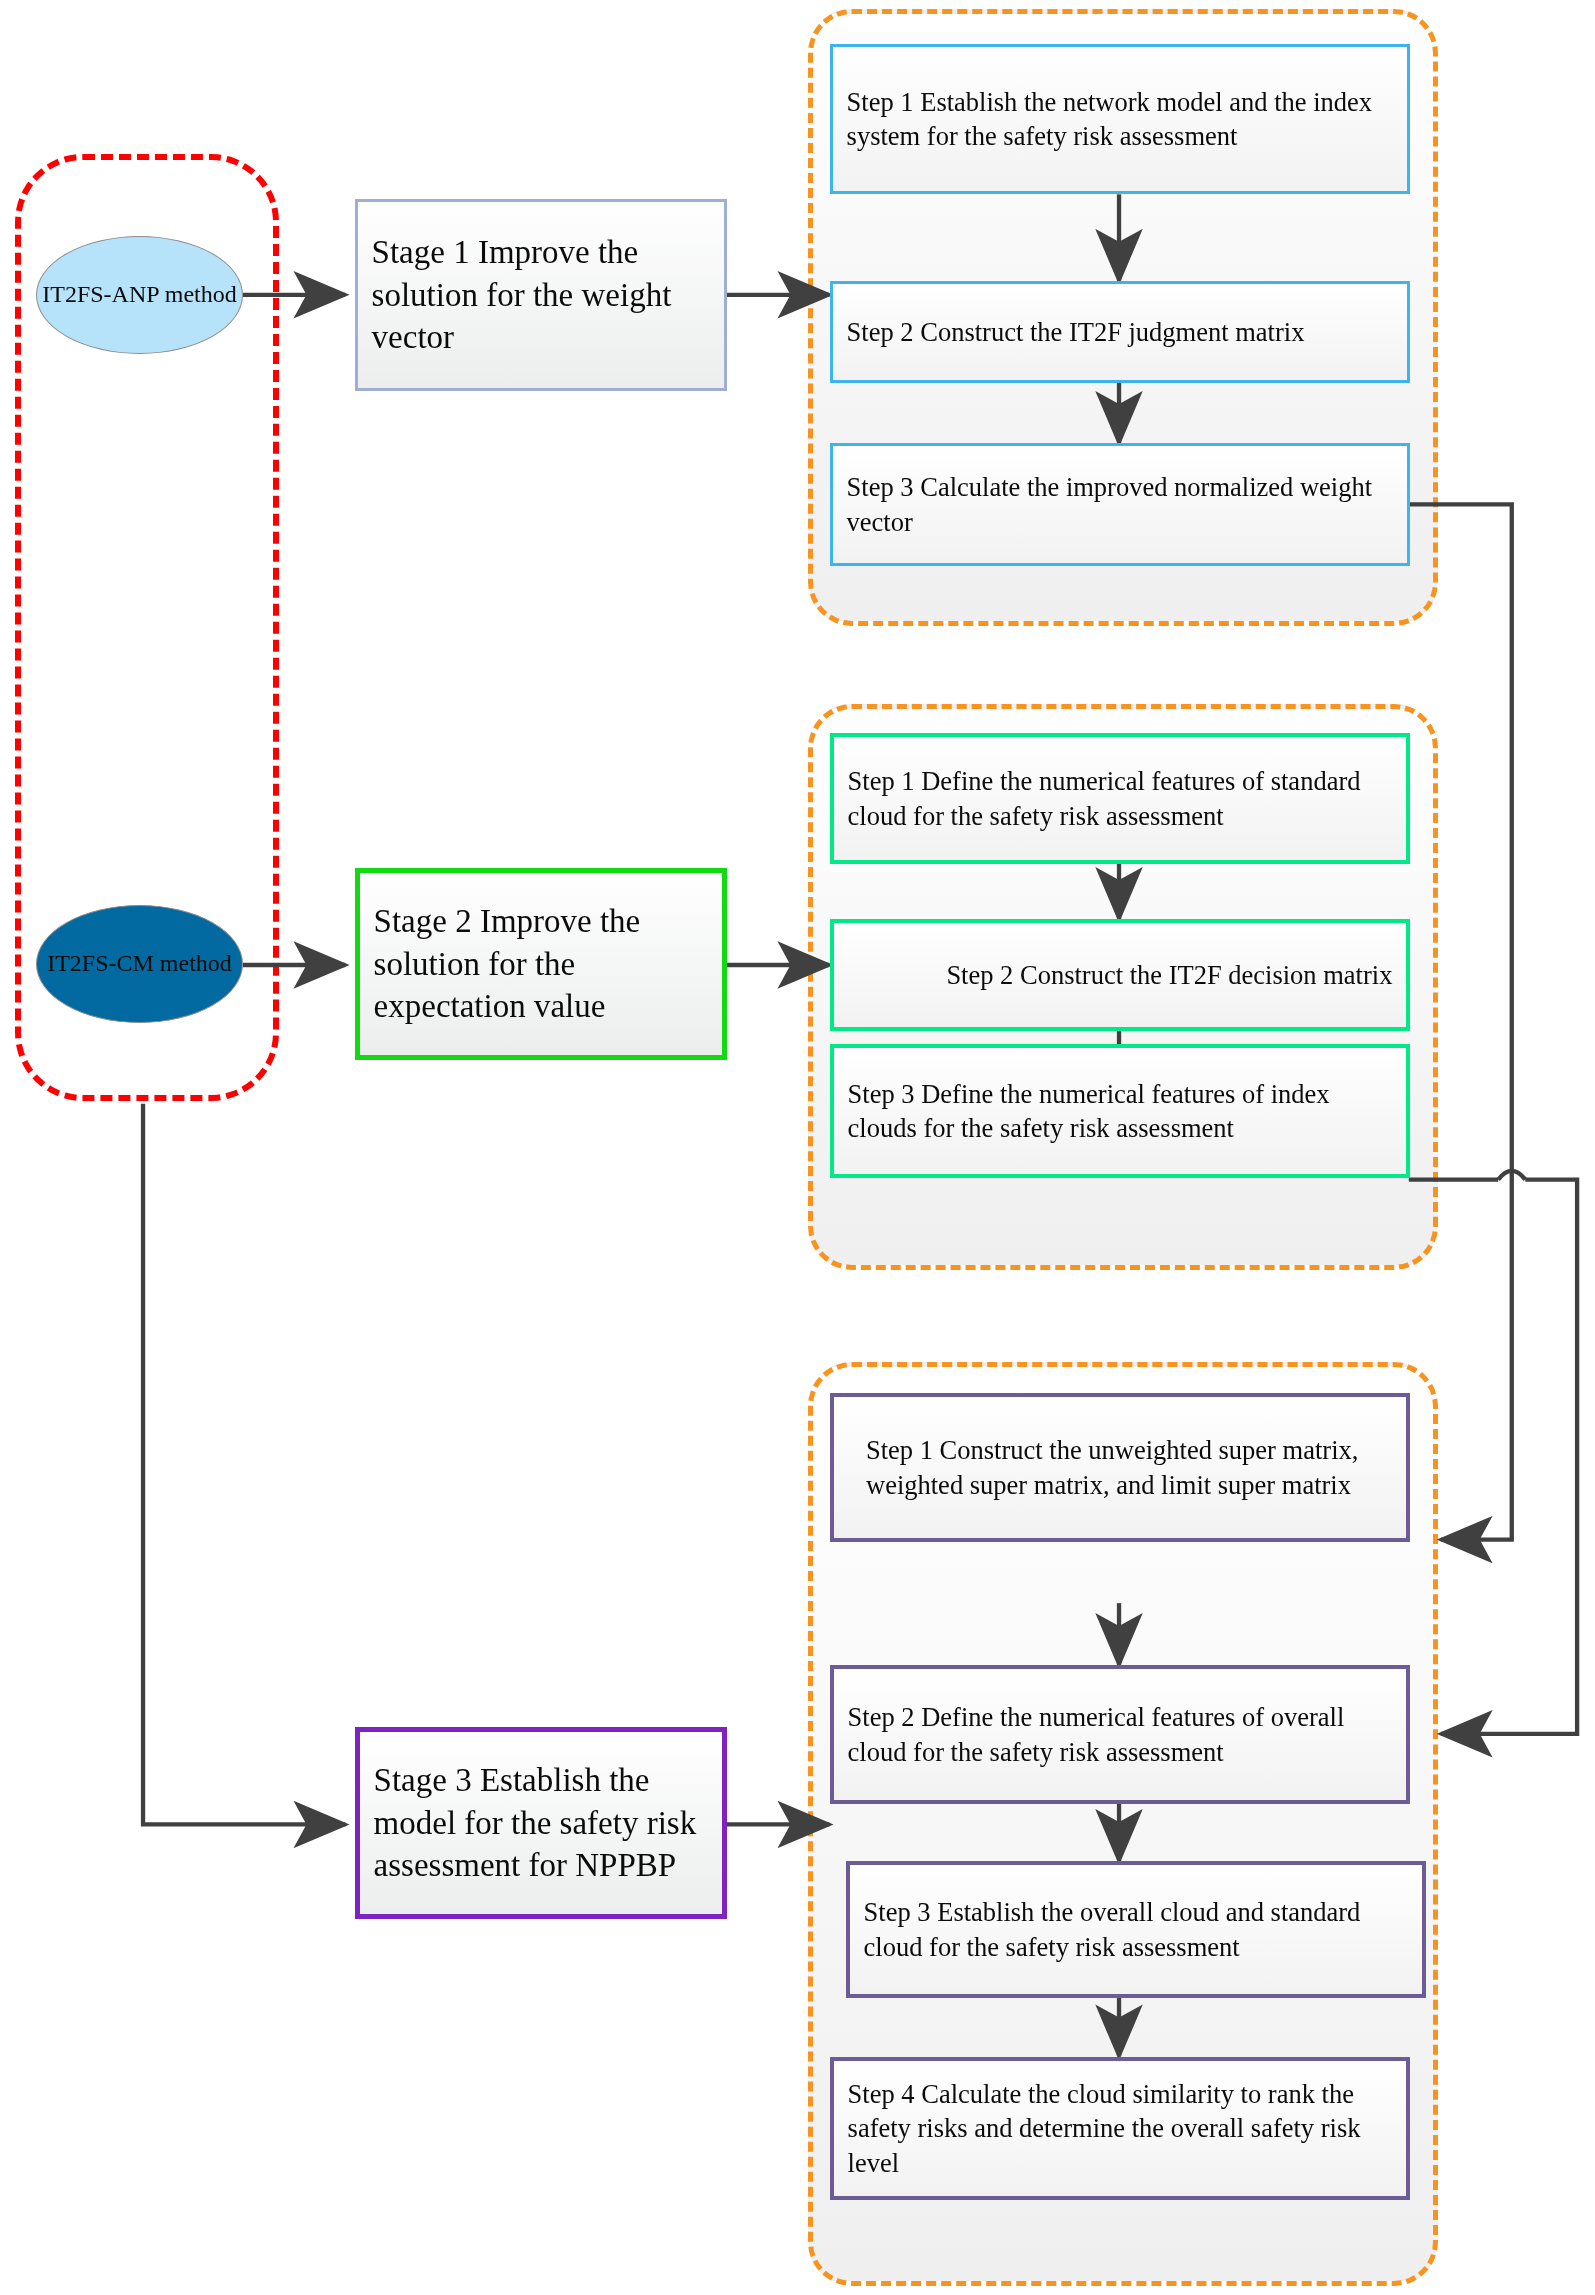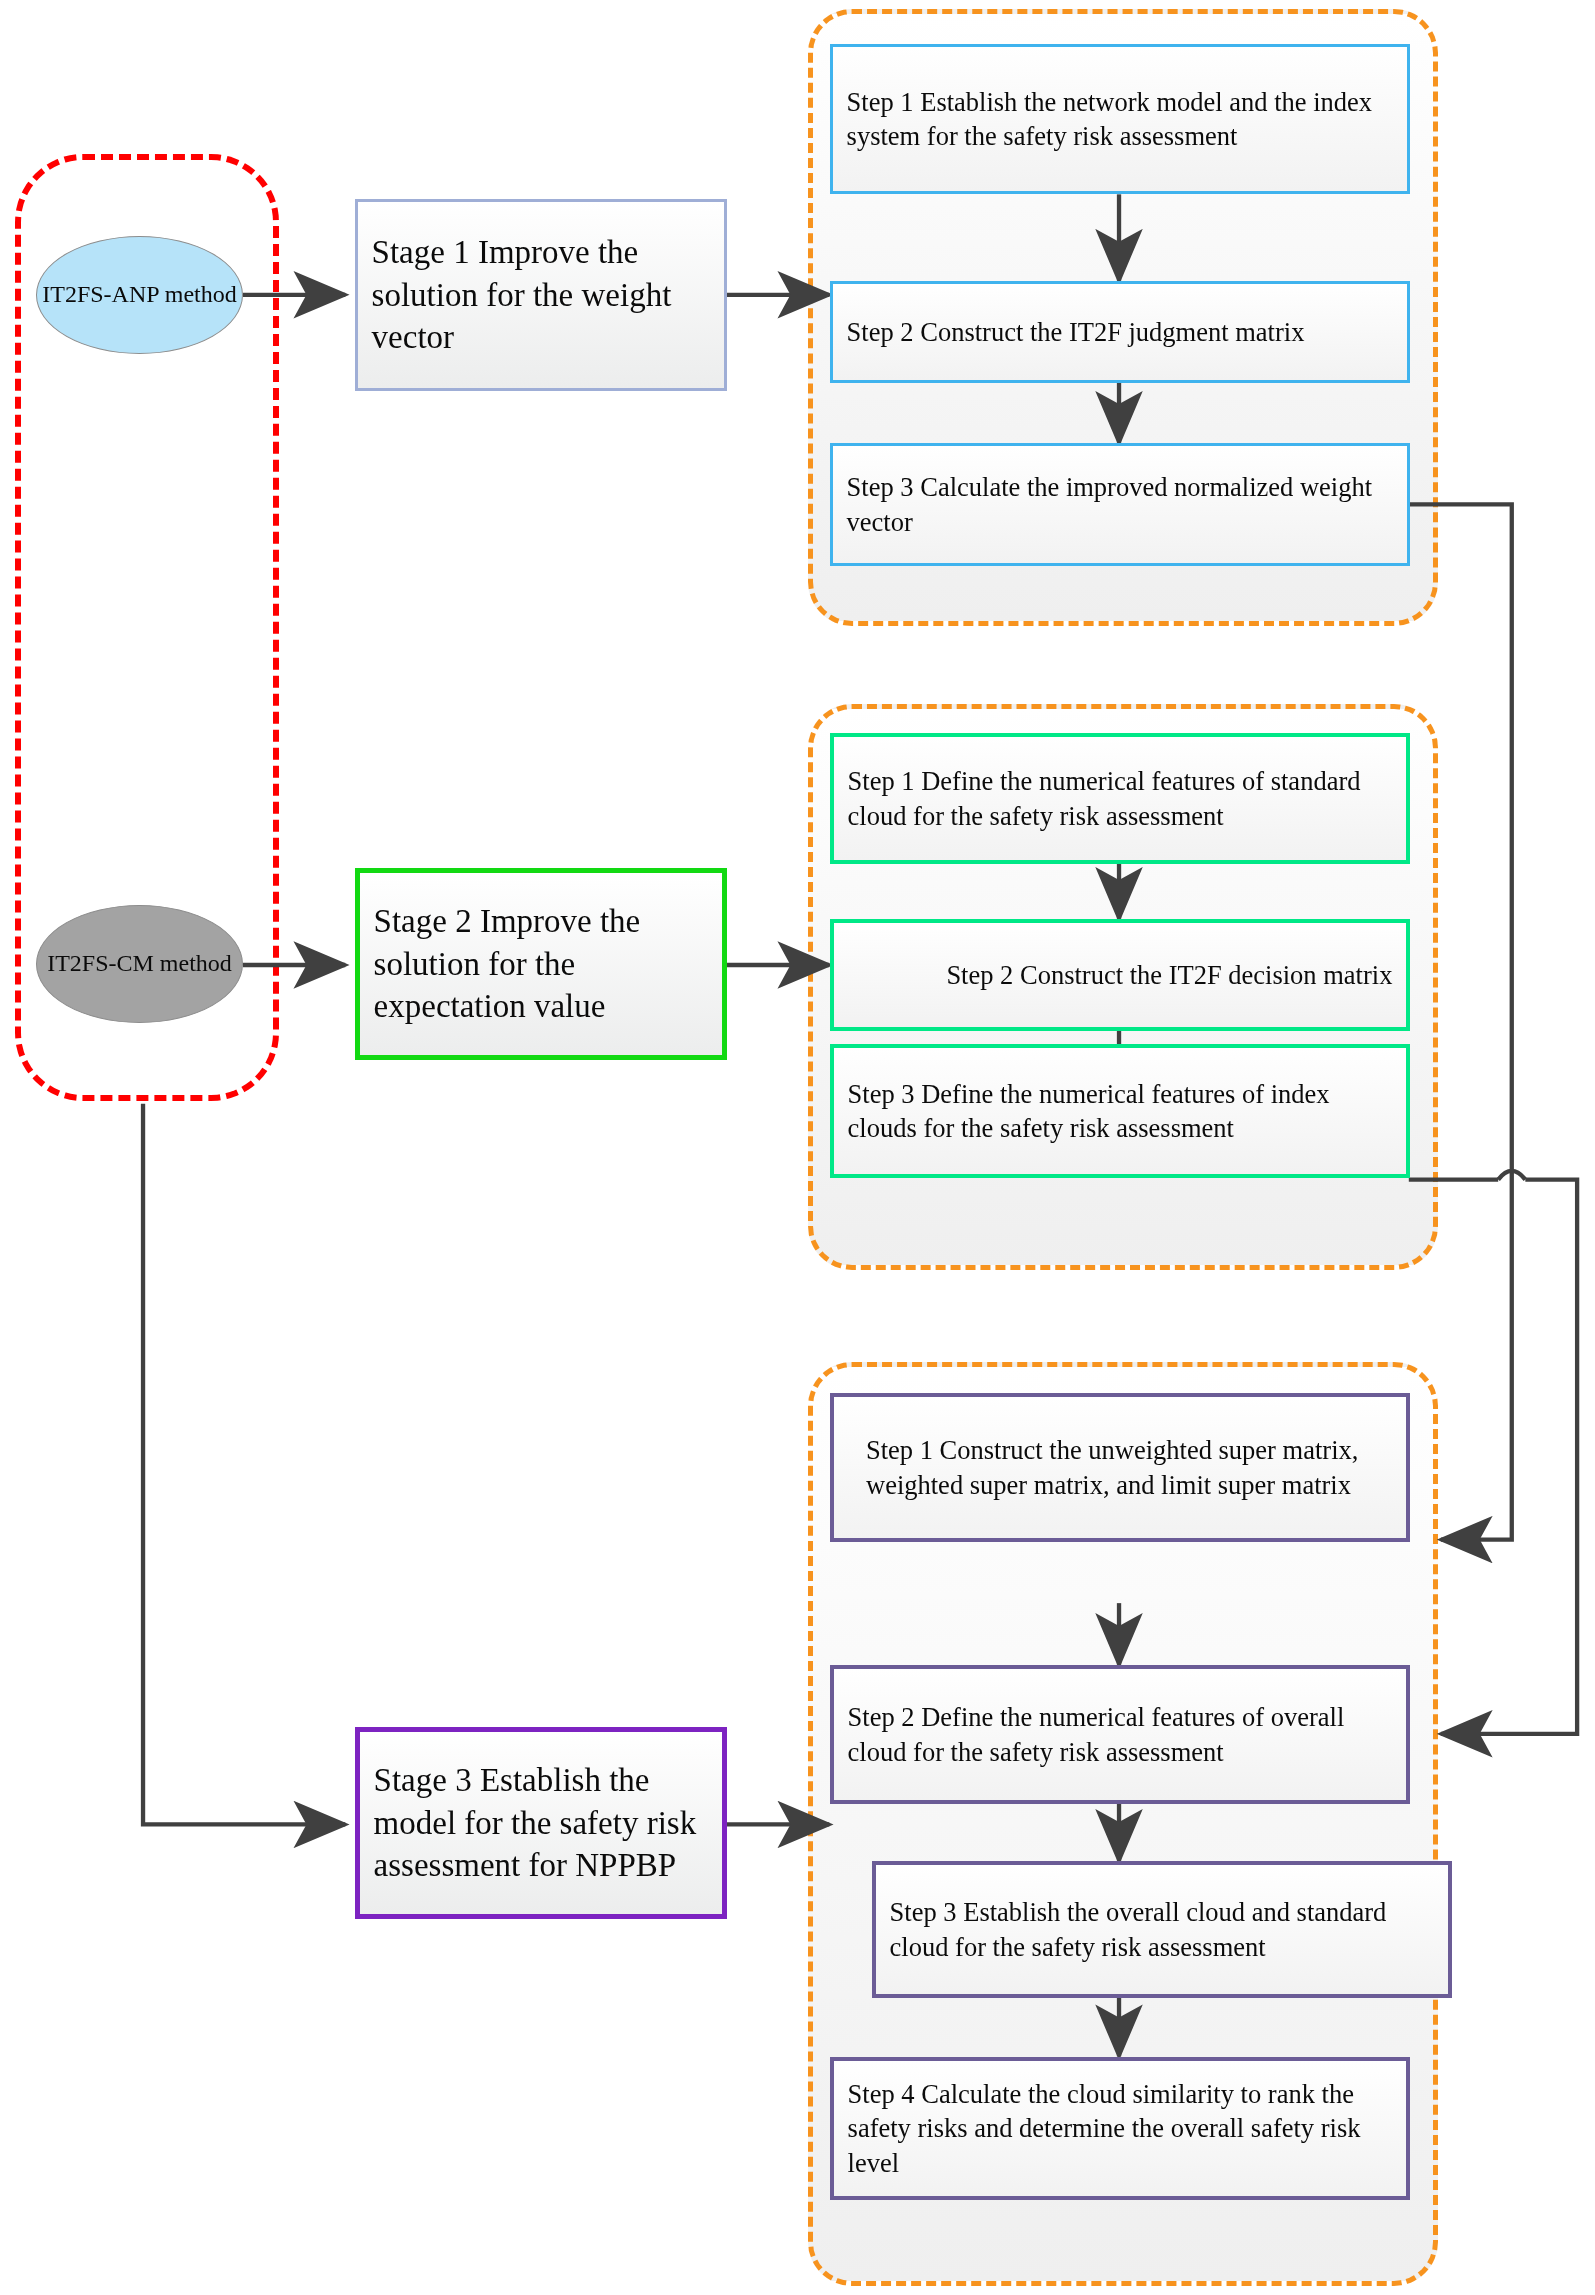--- a/index.html
+++ b/index.html
@@ -22,21 +22,21 @@
   .stage{font-size:33px;}
   .stage1{border:3.7px solid #9FAED6;background:linear-gradient(180deg,#ffffff 0%,#eceded 100%);}
   .stage2{border:5px solid #12D912;background:linear-gradient(180deg,#ffffff 0%,#eceded 100%);}
   .stage3{border:5px solid #7D23C1;background:linear-gradient(180deg,#ffffff 0%,#eceded 100%);}
 
   
   .ell{position:absolute;box-sizing:border-box;border-radius:50%;
        display:flex;align-items:center;justify-content:center;text-align:right;
        font-size:24px;color:#0b0b0b;line-height:1.30;border:1.9px solid #8d8d8d;}
   .ellblue{background:#B6E3F9;}
-  .ellgreen{background:#a3a3a3;}
+  .ellgreen{background:#0369a1;}
 
   
   .grp{position:absolute;box-sizing:border-box;border-radius:44px;}
   .grp-orange{border:5.6px dashed #F7931E;
               background:linear-gradient(180deg,#ffffff 0%,#efefef 100%);}
   .grp-red{border:6.8px dashed #FF0000;background:transparent;border-radius:68px;}
 
   .ell-lbl{display:block;}
 </style>
 </head>
@@ -135,21 +135,21 @@
   </div>
 
   <div class="node step steppurple" style="left:830px;top:1393px;width:580px;height:149px;padding-left:32px;">
     <span class="txt">Step 1 Construct the unweighted super matrix, weighted super matrix, and limit super matrix</span>
   </div>
 
   <div class="node step steppurple" style="left:830px;top:1665px;width:580px;height:139px;">
     <span class="txt">Step 2 Define the numerical features of overall cloud for the safety risk assessment</span>
   </div>
 
-  <div class="node step steppurple" style="left:872px;top:1861px;width:580px;height:137px;">
+  <div class="node step steppurple" style="left:846px;top:1861px;width:580px;height:137px;">
     <span class="txt">Step 3 Establish the overall cloud and standard cloud for the safety risk assessment</span>
   </div>
 
   <div class="node step steppurple" style="left:830px;top:2057px;width:580px;height:143px;">
     <span class="txt">Step 4 Calculate the cloud similarity to rank the safety risks and determine the overall safety risk level</span>
   </div>
 
 </div>
 
 

